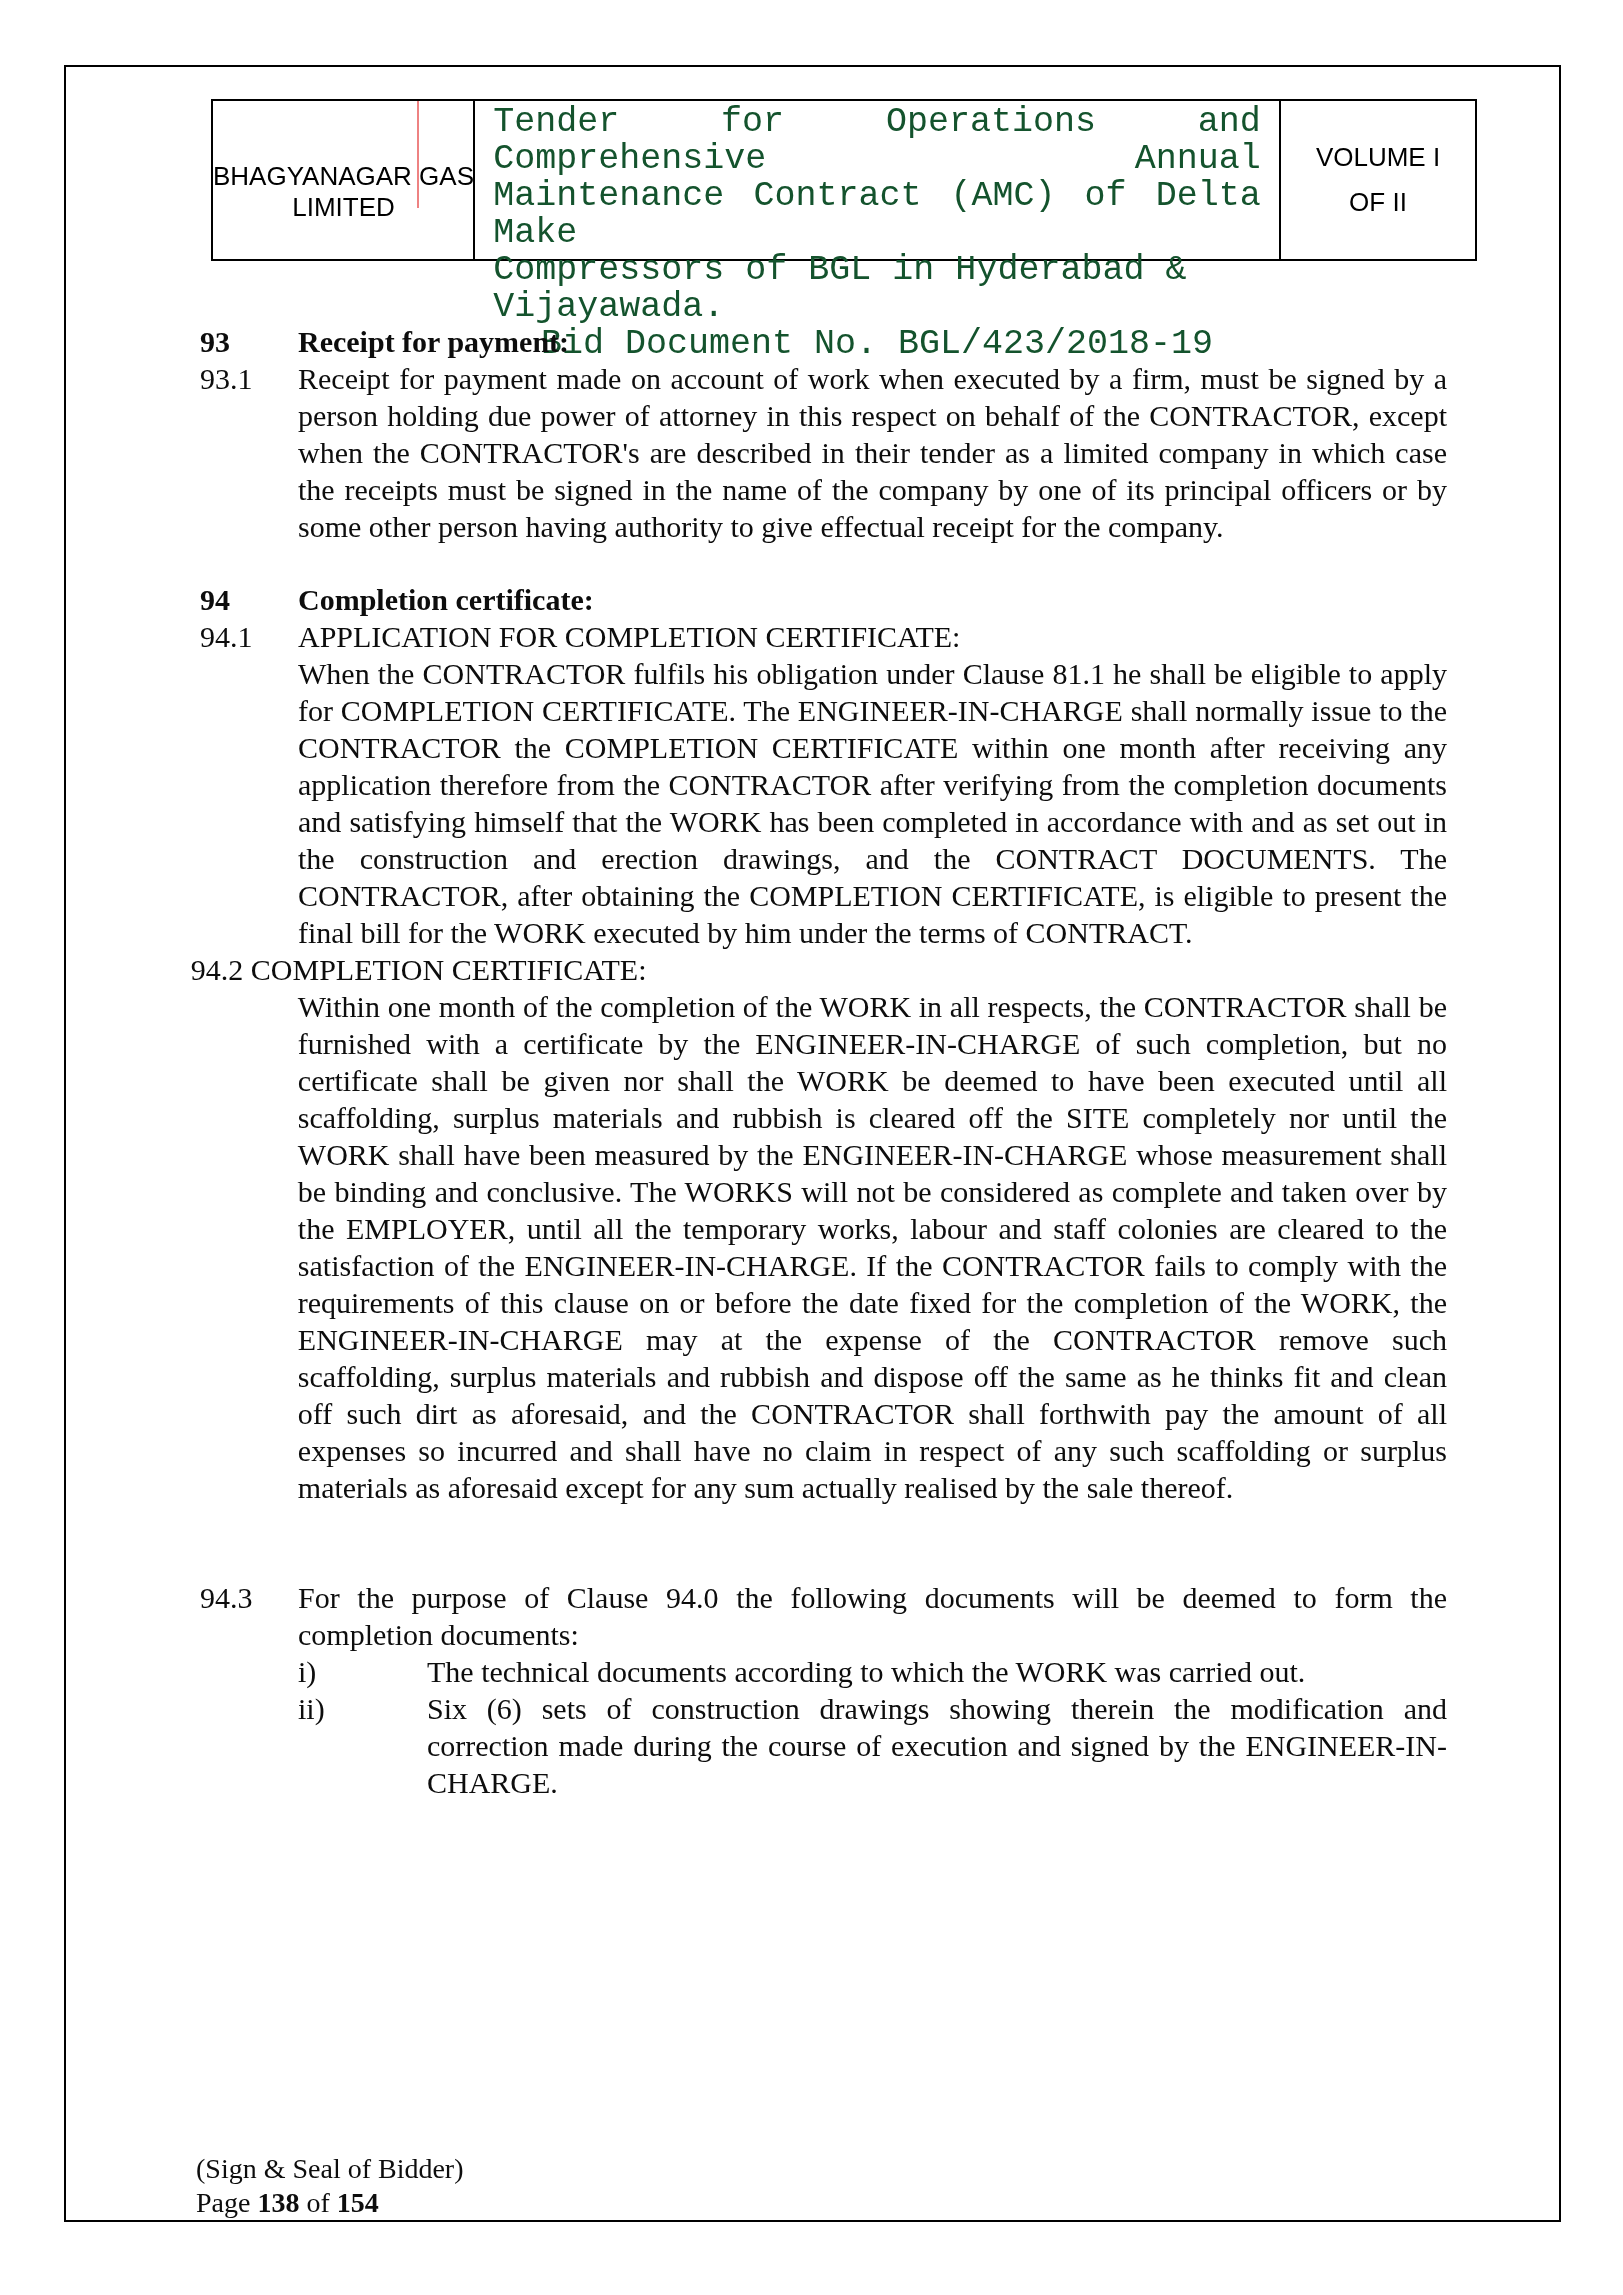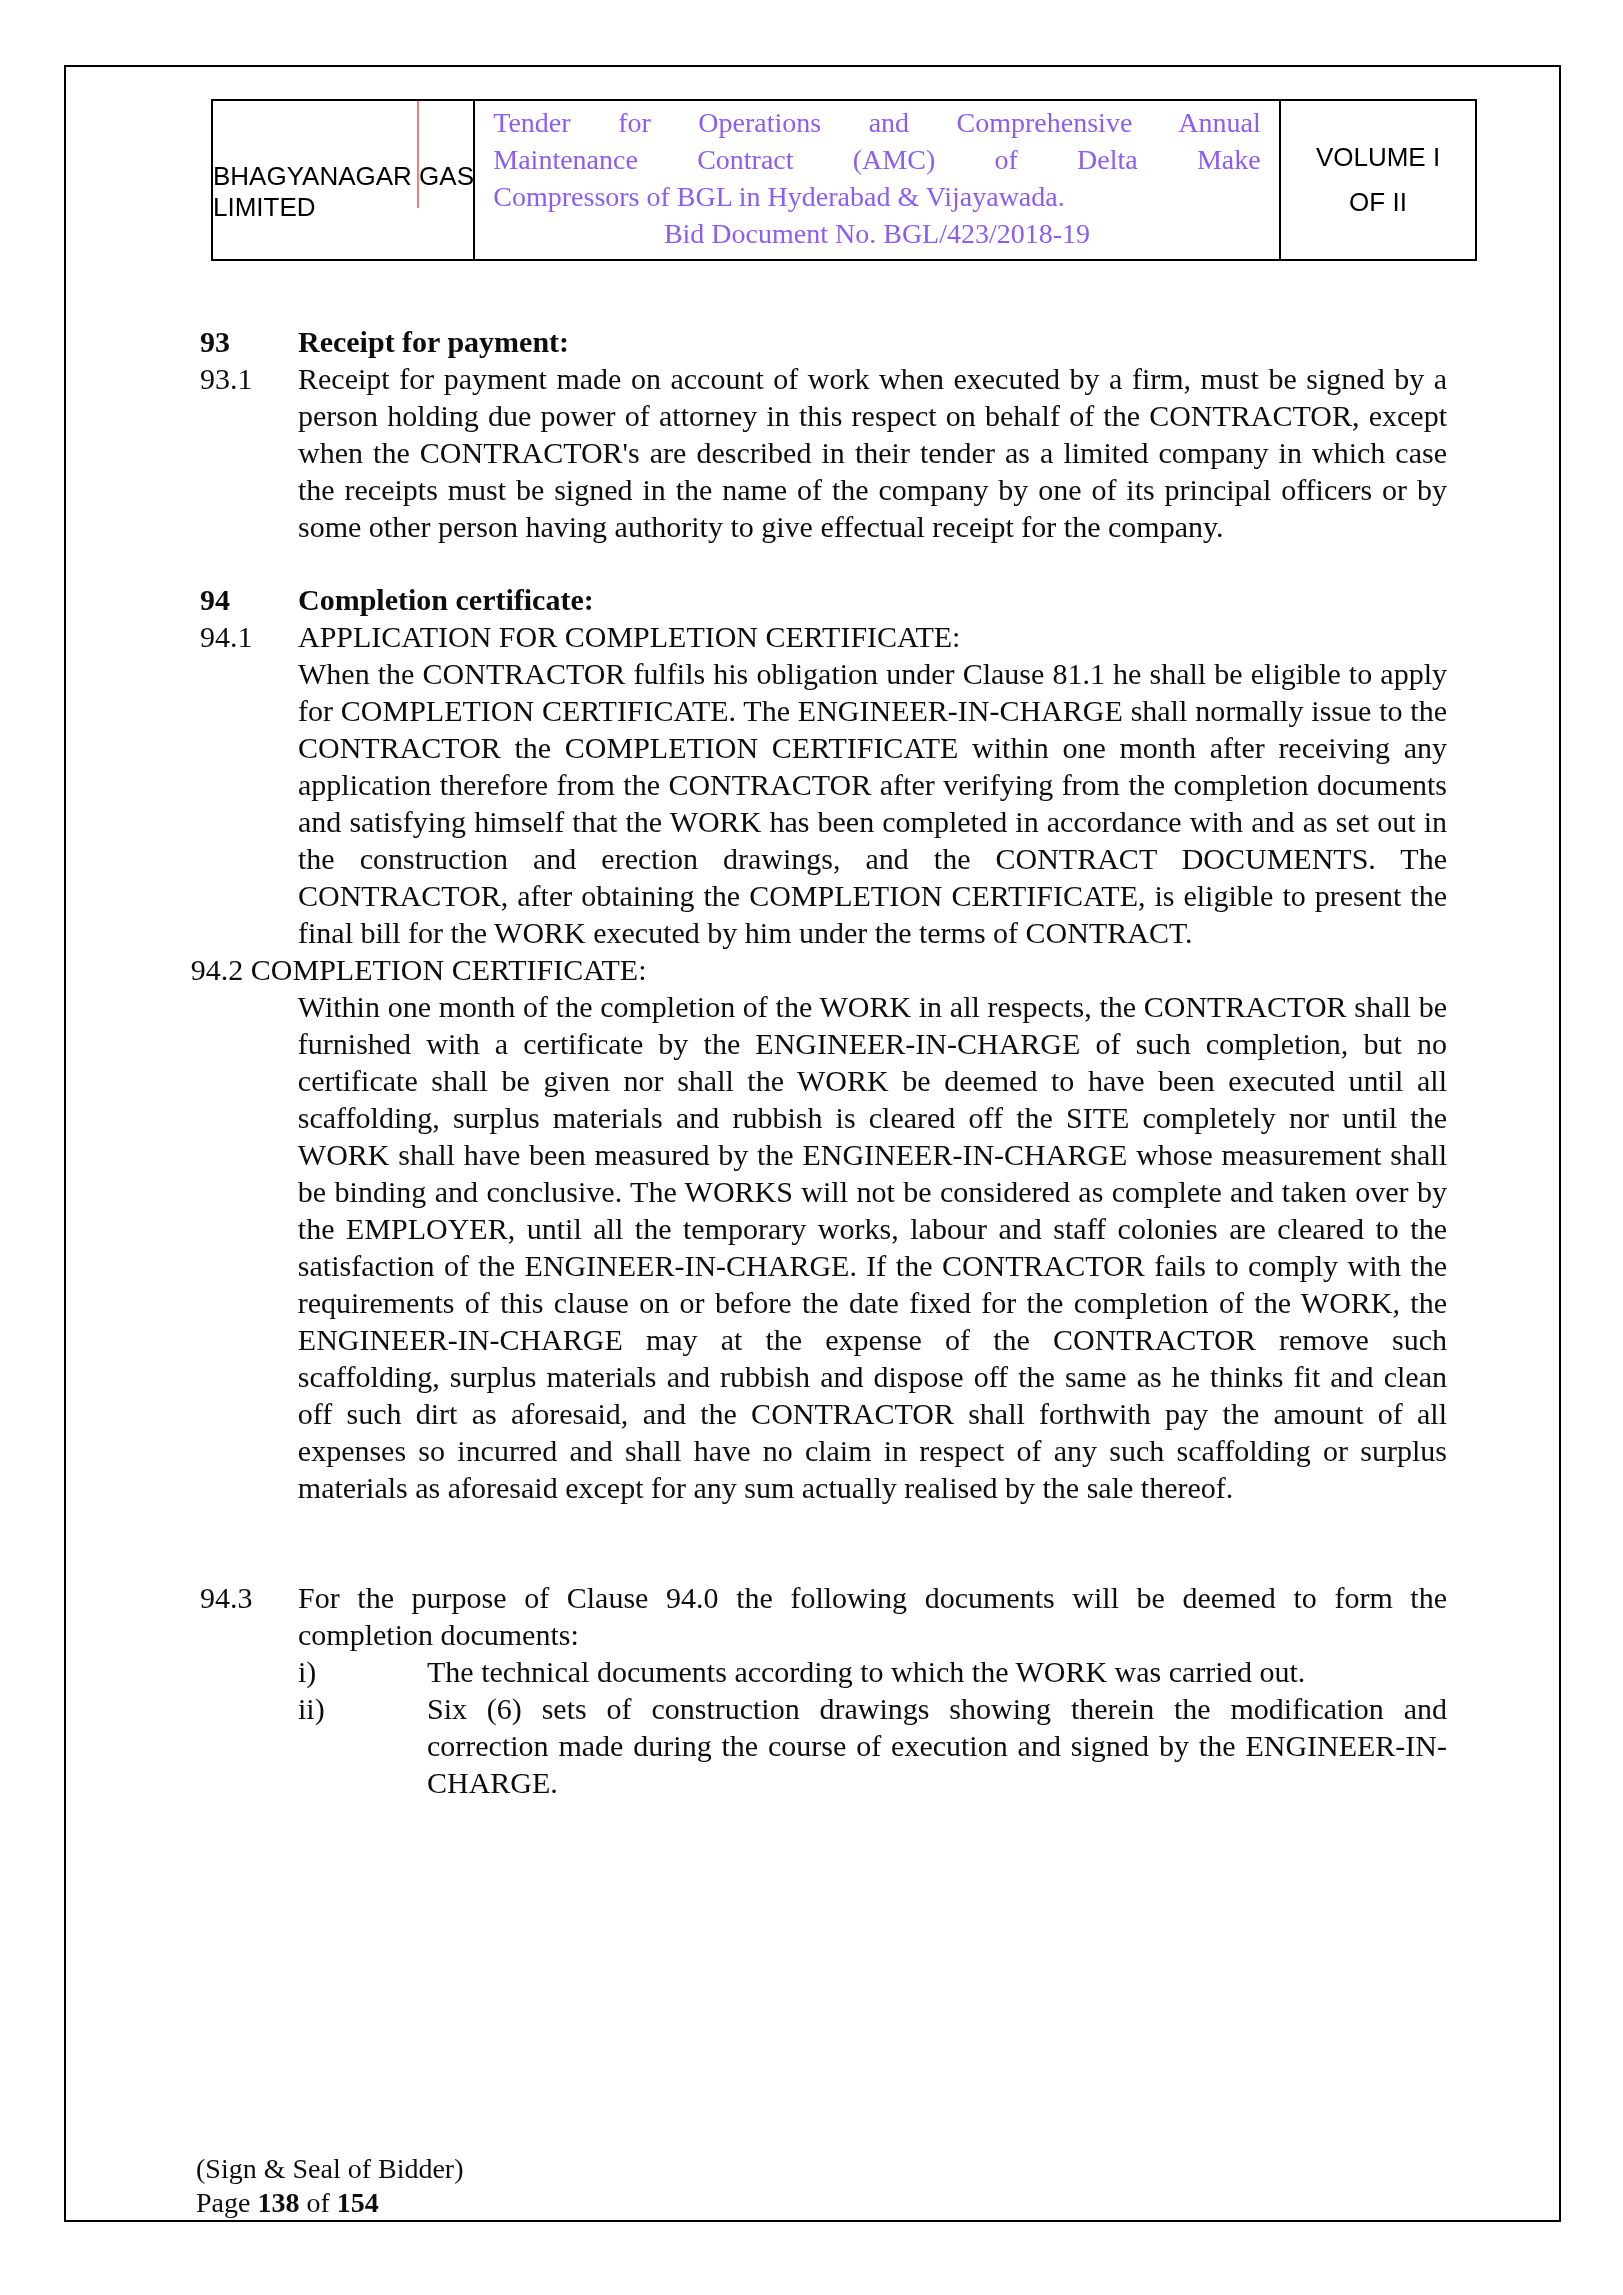--- a/index.html
+++ b/index.html
@@ -53,34 +53,34 @@
     position: absolute;
     right: 54px;
     top: 0px;
     width: 2px;
     height: 107px;
   }
   .company-name {
     font-family: "Liberation Sans", "DejaVu Sans", sans-serif;
     font-size: 26px;
     line-height: 31px;
-    text-align: left;
+    text-align: center;
     color: #000000;
     margin-top: 1.3px;
     white-space: nowrap;
   }
   .title-cell {
     flex: 1;
     border-right: 2.6px solid #000000;
     box-sizing: border-box;
     padding: 3.3px 18.3px 0 18.3px;
-    font-family: Liberation Serif, serif;
-    font-size: 28px;
+    font-family: Liberation Mono, monospace;
+    font-size: 35px;
     line-height: 37px;
-    color: #8b5cf6;
+    color: #14532d;
   }
   .title-line-justify {
     text-align: justify;
     text-align-last: justify;
   }
   .title-line-left { text-align: left; }
   .title-line-center { text-align: center; }
   .volume-cell {
     width: 194px;
     flex-shrink: 0;

